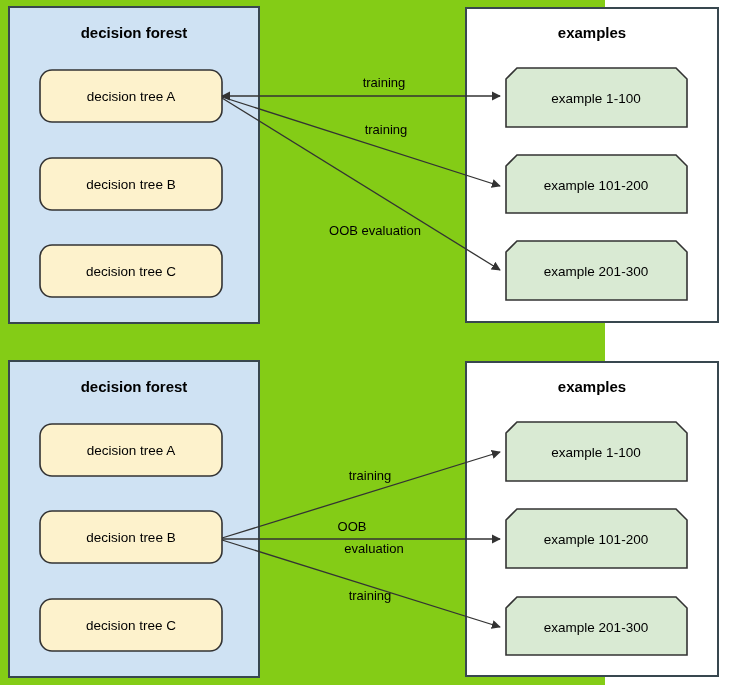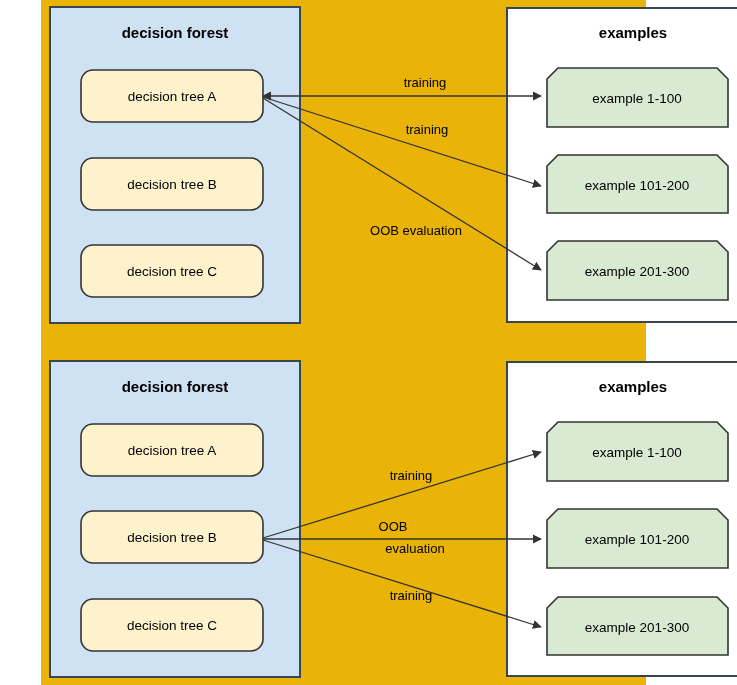--- a/index.html
+++ b/index.html
@@ -10,22 +10,21 @@
   body {
     width: 737px;
     height: 685px;
     font-family: "Liberation Sans", sans-serif;
     overflow: hidden;
   }
   #stage {
     position: relative;
     width: 605px;
     height: 685px;
-    background: #eab308;
-    margin-left: 41px;
+    background: #84cc16;
   }
   svg.diagram {
     position: absolute;
     left: 0;
     top: 0;
     width: 737px;
     height: 685px;
   }
   .panel-rect-blue {
     fill: #cfe2f3;

